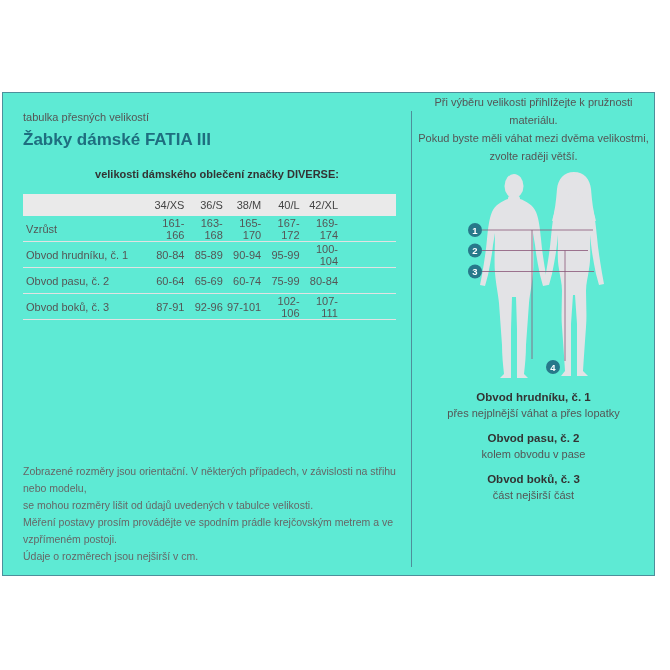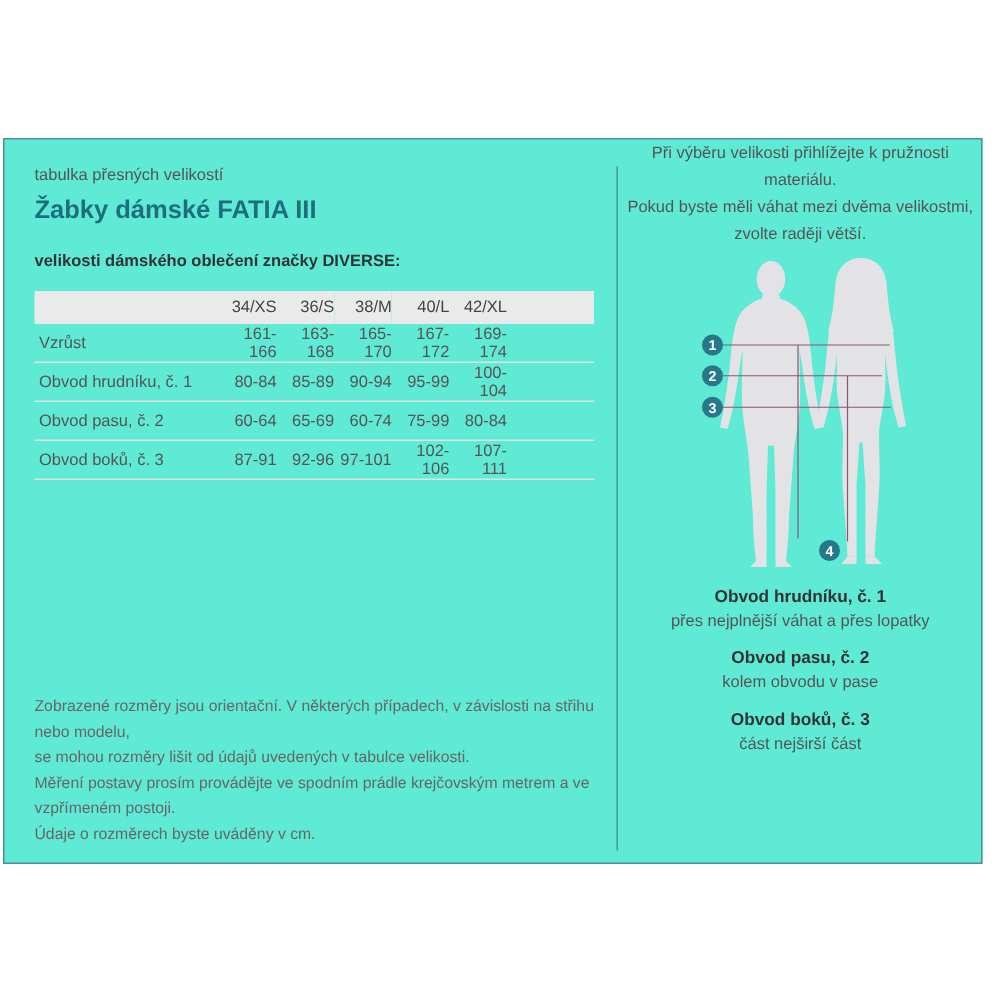--- a/index.html
+++ b/index.html
@@ -13,21 +13,21 @@
     border:1px solid #4d8f9b;background:#5eead4;
   }
   .divider{
     position:absolute;left:408px;top:18px;bottom:8px;width:1px;
     background:#4d8f9b;
   }
   
   .left-pane{position:absolute;left:0;top:0;width:408px;height:100%;}
   .eyebrow{margin:18px 0 0 20px;font-size:11px;color:#555;}
   .product-title{margin:7px 0 0 20px;font-size:17px;font-weight:bold;color:#1e6e7f;}
-  .subtitle{margin:18px 0 0 20px;font-size:11px;font-weight:bold;color:#333;}
+  .subtitle{margin:18px 0 0 20px;font-size:11px;font-weight:bold;color:#333;text-align:center;}
   table.sizes{
     margin:14px 0 0 20px;border-collapse:collapse;width:373px;
     font-size:11px;color:#555;table-layout:fixed;
   }
   table.sizes th{
     background:#eaeaea;font-weight:normal;color:#444;
     height:22px;padding:0;text-align:right;
   }
   table.sizes th.lbl, table.sizes td.lbl{width:120px;text-align:left;padding-left:3px;}
   table.sizes th.sp, table.sizes td.sp{width:58px;}
@@ -109,21 +109,21 @@
           <td>107-111</td>
           <td class="sp"></td>
         </tr>
       </tbody>
     </table>
 
     <div class="footnote">
       <div>Zobrazené rozměry jsou orientační. V některých případech, v závislosti na střihu nebo modelu,</div>
       <div>se mohou rozměry lišit od údajů uvedených v tabulce velikosti.</div>
       <div>Měření postavy prosím provádějte ve spodním prádle krejčovským metrem a ve vzpřímeném postoji.</div>
-      <div>Údaje o rozměrech byste uváděny v cm.</div>
+      <div>Údaje o rozměrech jsou nejširší v cm.</div>
     </div>
   </div>
 
   <div class="divider"></div>
 
   <div class="right-pane">
     <div class="advice">
       <div>Při výběru velikosti přihlížejte k pružnosti materiálu.</div>
       <div>Pokud byste měli váhat mezi dvěma velikostmi,</div>
       <div>zvolte raději větší.</div>

